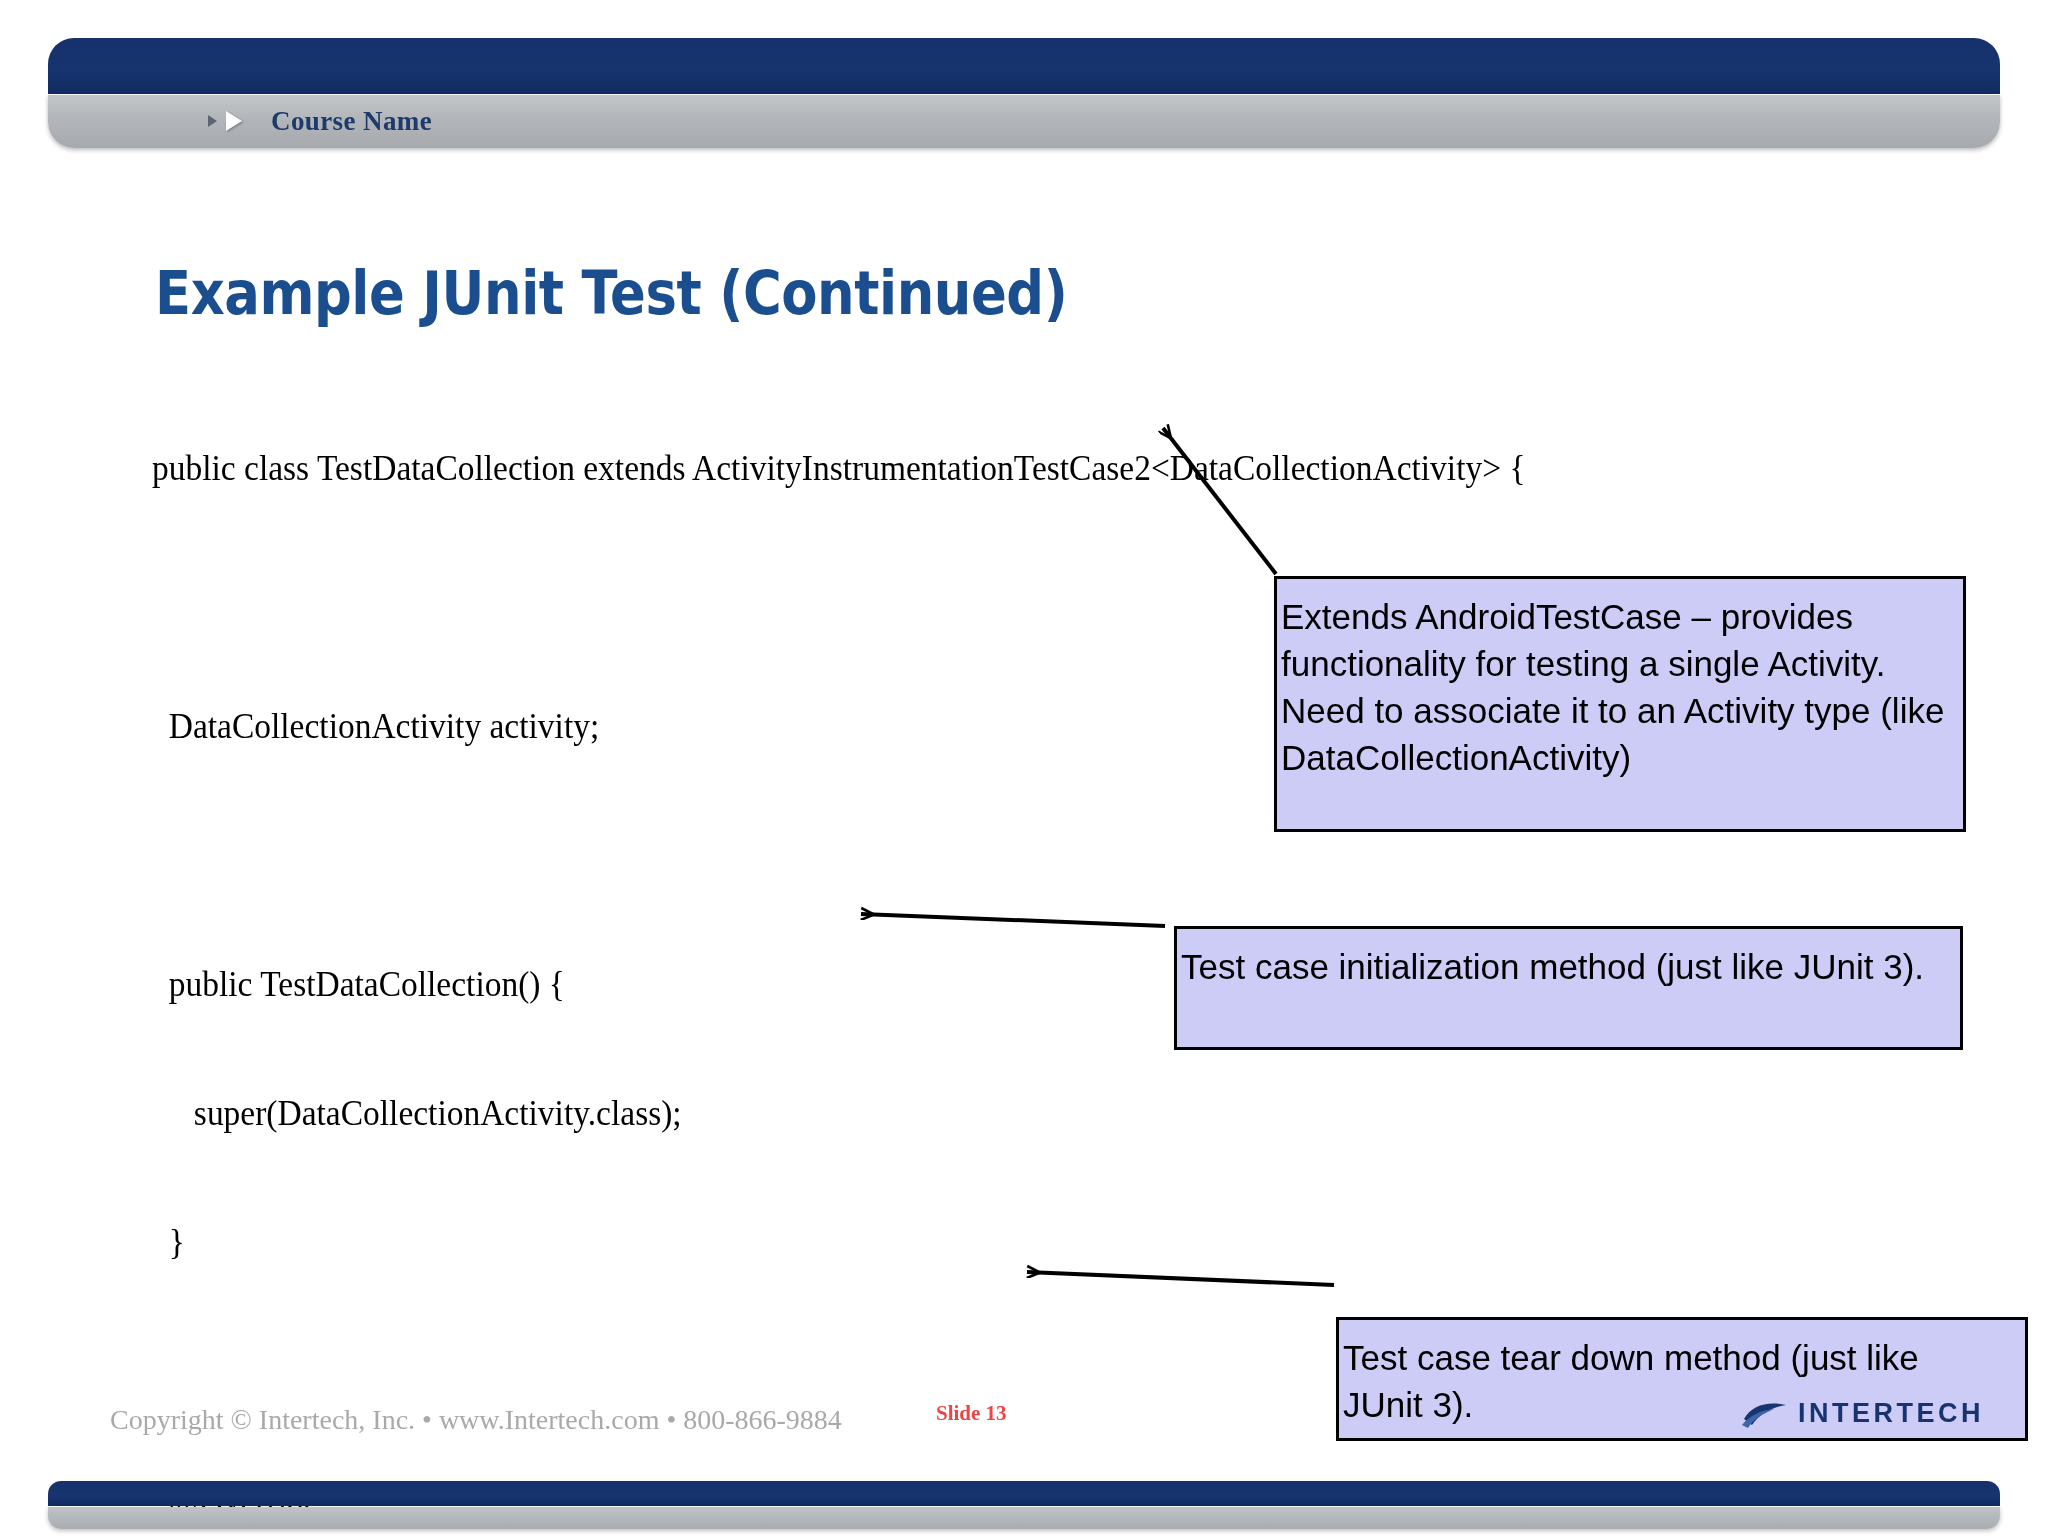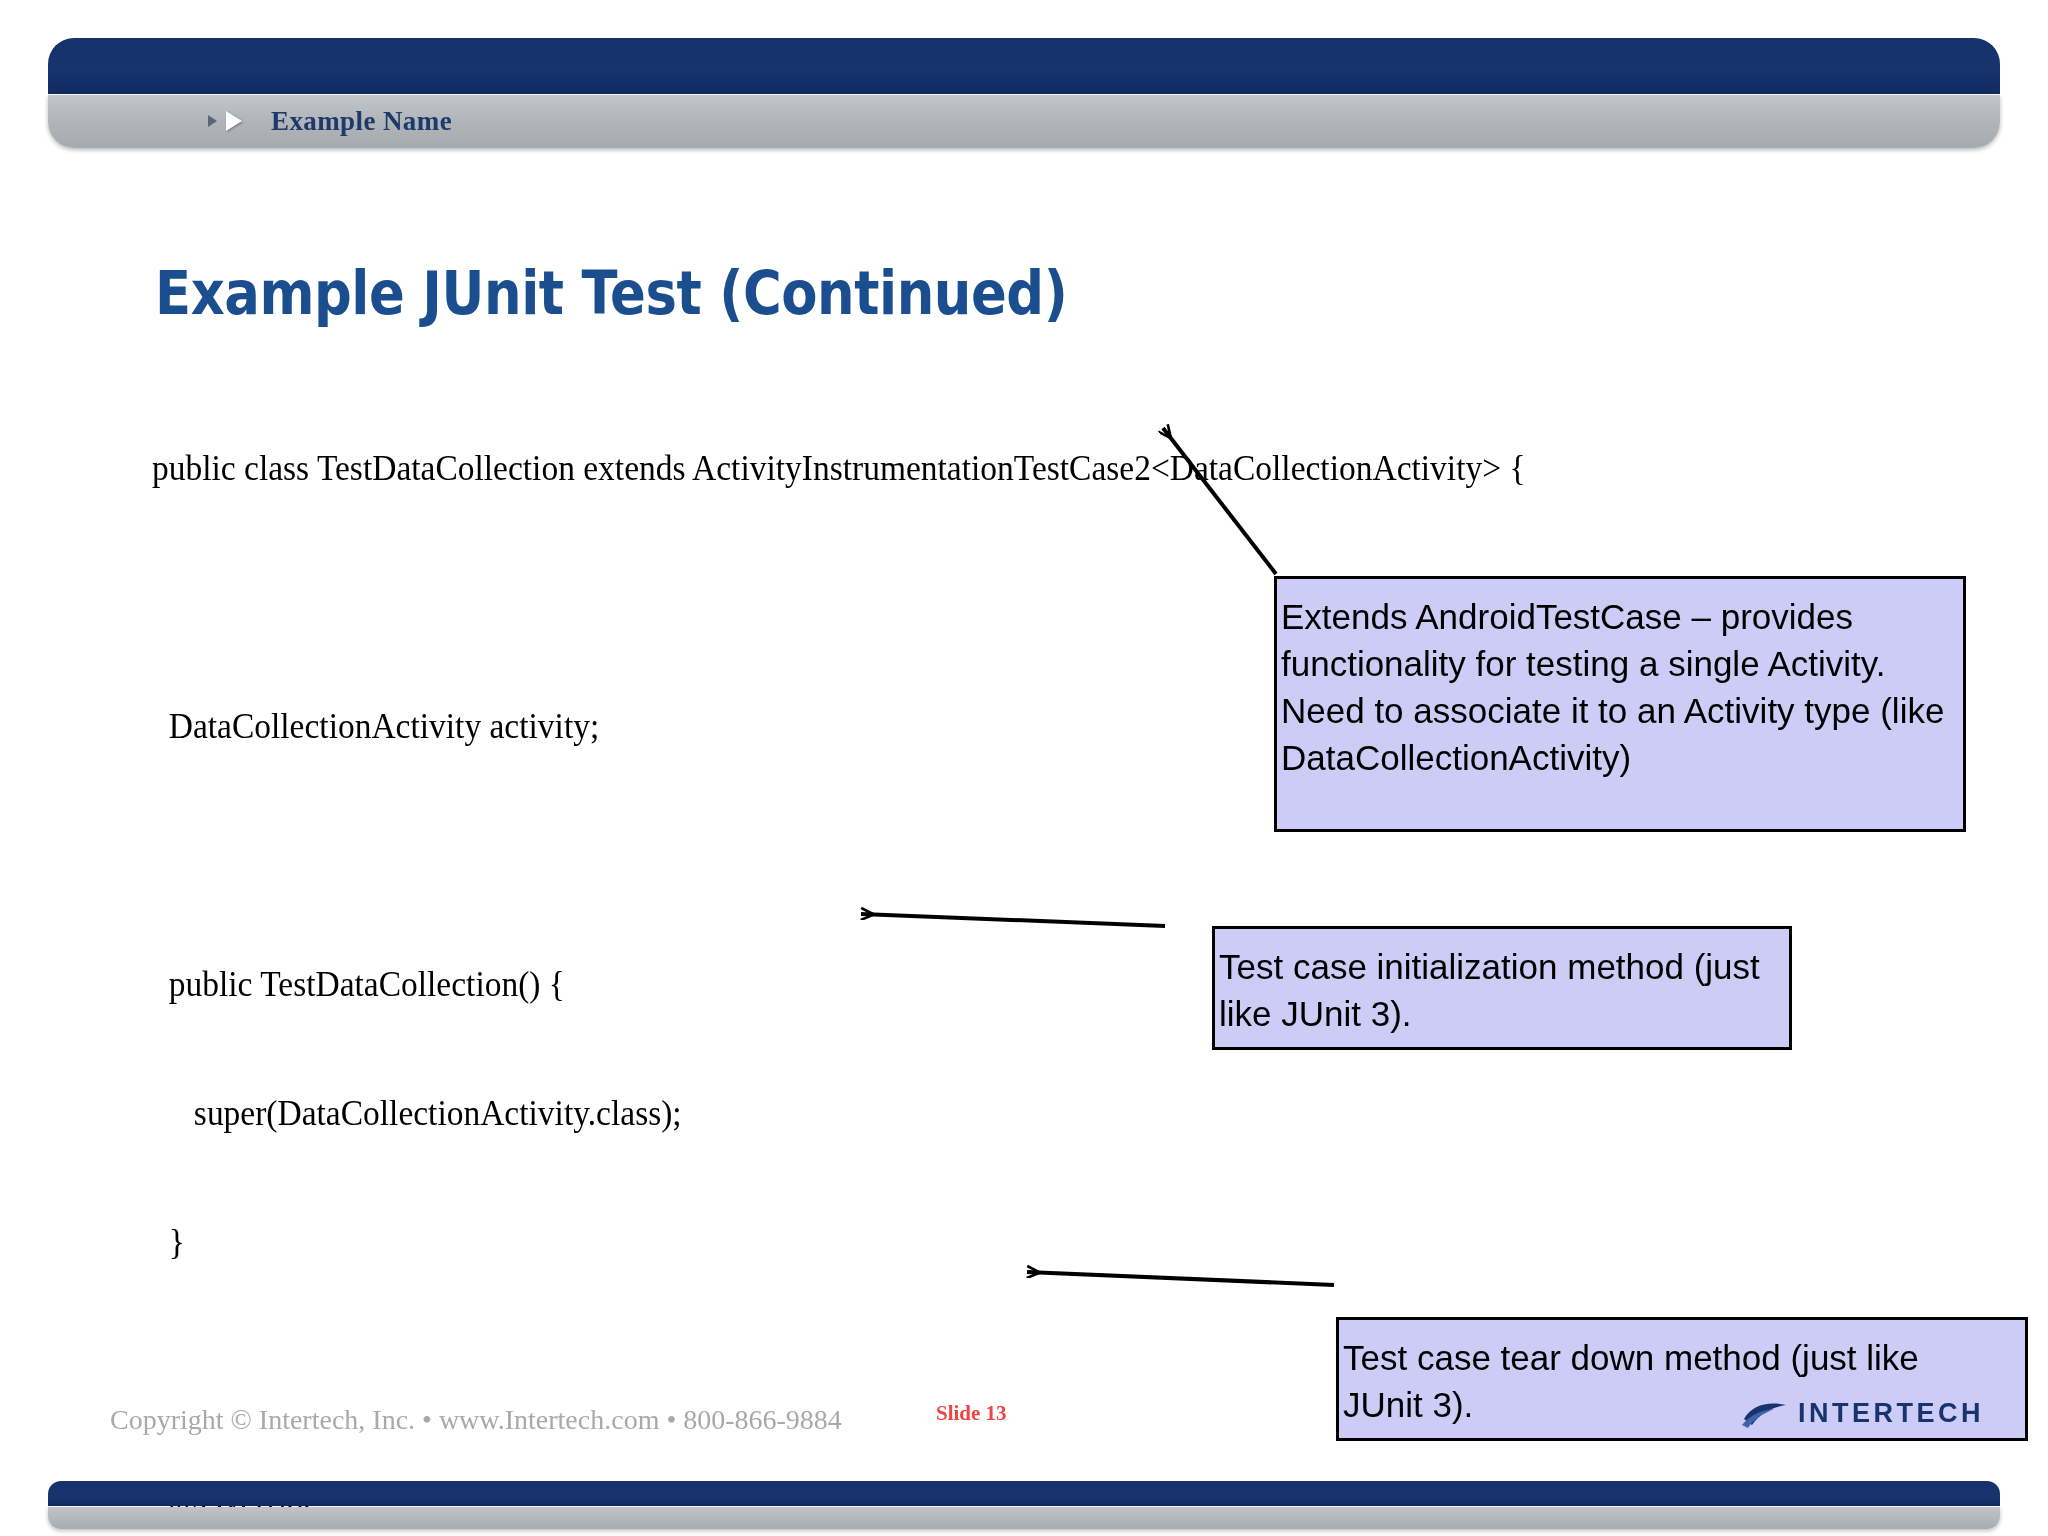--- a/index.html
+++ b/index.html
@@ -120,23 +120,23 @@
     color: #000000;
     padding: 14px 18px 14px 4px;
   }
   #callout-extends {
     left: 1274px;
     top: 576px;
     width: 692px;
     height: 256px;
   }
   #callout-setup {
-    left: 1212px;
+    left: 1174px;
     top: 926px;
-    width: 580px;
+    width: 789px;
     height: 124px;
   }
   #callout-teardown {
     left: 1336px;
     top: 1286px;
     width: 692px;
     height: 124px;
     margin-top: 31px;
   }
 
@@ -218,21 +218,21 @@
 </style>
 </head>
 <body>
 
 <div id="header-banner">
   <div id="header-blue-bar"></div>
   <div id="header-grey-bar"></div>
   <div id="header-breadcrumb">
     <span class="arrow-glyph-small"></span>
     <span class="arrow-glyph-large"></span>
-    <span id="course-name-label">Example Name</span>
+    <span id="course-name-label">Course Name</span>
   </div>
 </div>
 
 <div id="slide-title">Example JUnit Test  (Continued)</div>
 
 <div id="code-block">
   <div class="code-line">public class TestDataCollection extends ActivityInstrumentationTestCase2&lt;DataCollectionActivity&gt; {</div>
   <div class="code-blank"></div>
   <div class="code-line">  DataCollectionActivity activity;</div>
   <div class="code-blank"></div>

